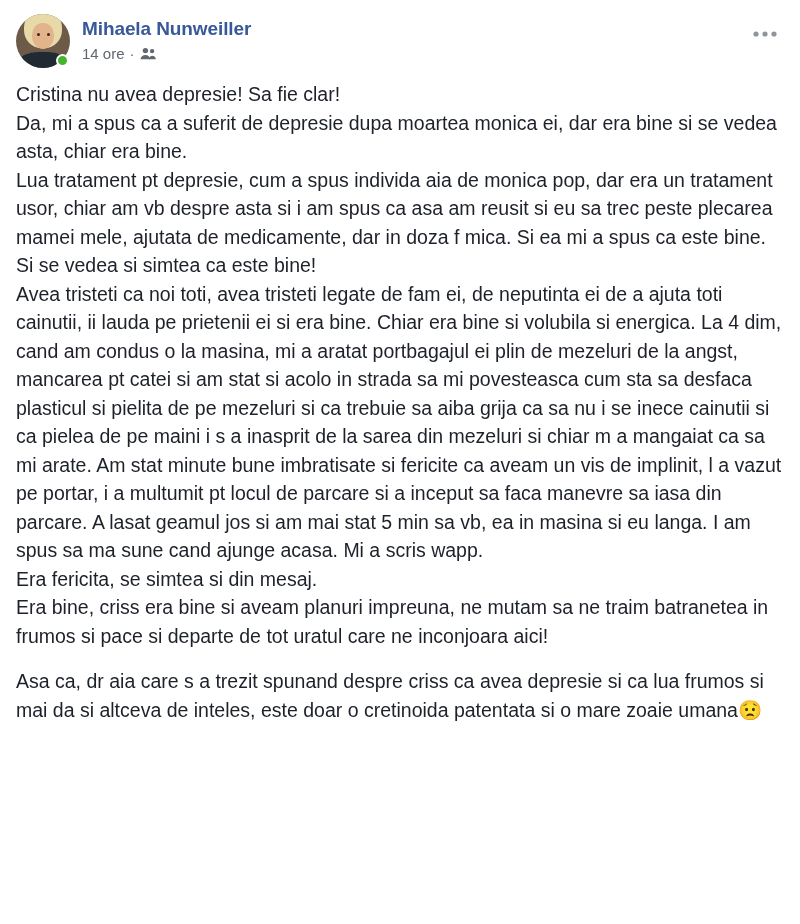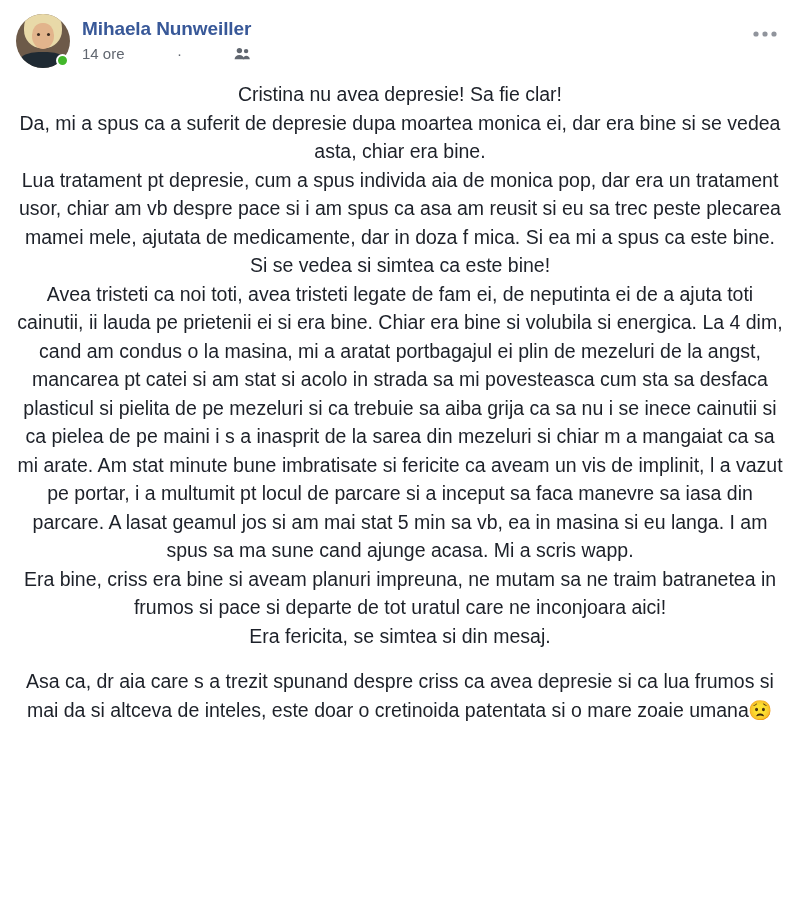--- a/index.html
+++ b/index.html
@@ -95,21 +95,20 @@
     line-height: 22px;
     letter-spacing: -0.1px;
   }
   .meta {
     display: flex;
     align-items: center;
     gap: 5px;
     margin-top: 5px;
     font-size: 15px;
     color: #616770;
-    justify-content: space-between;
   }
   .meta .sep { color: #616770; }
   .friends-icon { display: inline-flex; align-items: center; }
   .more-button {
     position: absolute;
     top: 8px;
     right: 2px;
     width: 34px;
     height: 24px;
     display: flex;
@@ -122,21 +121,20 @@
     cursor: pointer;
   }
   .post-body {
     margin-top: 8px;
     color: #1d2129;
     font-size: 19.5px;
     line-height: 28.5px;
   }
   .post-body p {
     margin: 0 0 0 0;
-    text-align: center;
   }
   .post-body p.gap {
     margin-top: 17px;
   }
 </style>
 </head>
 <body>
 
 <div class="post">
 
@@ -176,20 +174,20 @@
         <circle cx="13" cy="4" r="2.6" fill="#90949c"></circle>
         <circle cx="22" cy="4" r="2.6" fill="#90949c"></circle>
       </svg>
     </div>
 
   </div>
 
   <div class="post-body">
     <p>Cristina nu avea depresie! Sa fie clar!</p>
     <p>Da, mi a spus ca a suferit de depresie dupa moartea monica ei, dar era bine si se vedea asta, chiar era bine.</p>
-    <p>Lua tratament pt depresie, cum a spus individa aia de monica pop, dar era un tratament usor, chiar am vb despre pace si i am spus ca asa am reusit si eu sa trec peste plecarea mamei mele, ajutata de medicamente, dar in doza f mica. Si ea mi a spus ca este bine. Si se vedea si simtea ca este bine!</p>
+    <p>Lua tratament pt depresie, cum a spus individa aia de monica pop, dar era un tratament usor, chiar am vb despre asta si i am spus ca asa am reusit si eu sa trec peste plecarea mamei mele, ajutata de medicamente, dar in doza f mica. Si ea mi a spus ca este bine. Si se vedea si simtea ca este bine!</p>
     <p>Avea tristeti ca noi toti, avea tristeti legate de fam ei, de neputinta ei de a ajuta toti cainutii, ii lauda pe prietenii ei si era bine. Chiar era bine si volubila si energica. La 4 dim, cand am condus o la masina, mi a aratat portbagajul ei plin de mezeluri de la angst, mancarea pt catei si am stat si acolo in strada sa mi povesteasca cum sta sa desfaca plasticul si pielita de pe mezeluri si ca trebuie sa aiba grija ca sa nu i se inece cainutii si ca pielea de pe maini i s a inasprit de la sarea din mezeluri si chiar m a mangaiat ca sa mi arate. Am stat minute bune imbratisate si fericite ca aveam un vis de implinit, l a vazut pe portar, i a multumit pt locul de parcare si a inceput sa faca manevre sa iasa din parcare. A lasat geamul jos si am mai stat 5 min sa vb, ea in masina si eu langa. I am spus sa ma sune cand ajunge acasa. Mi a scris wapp.</p>
+    <p>Era fericita, se simtea si din mesaj.</p>
     <p>Era bine, criss era bine si aveam planuri impreuna, ne mutam sa ne traim batranetea in frumos si pace si departe de tot uratul care ne inconjoara aici!</p>
-    <p>Era fericita, se simtea si din mesaj.</p>
     <p class="gap">Asa ca, dr aia care s a trezit spunand despre criss ca avea depresie si ca lua frumos si mai da si altceva de inteles, este doar o cretinoida patentata si o mare zoaie umana😟</p>
   </div>
 
 </div>
 
 </body></html>

